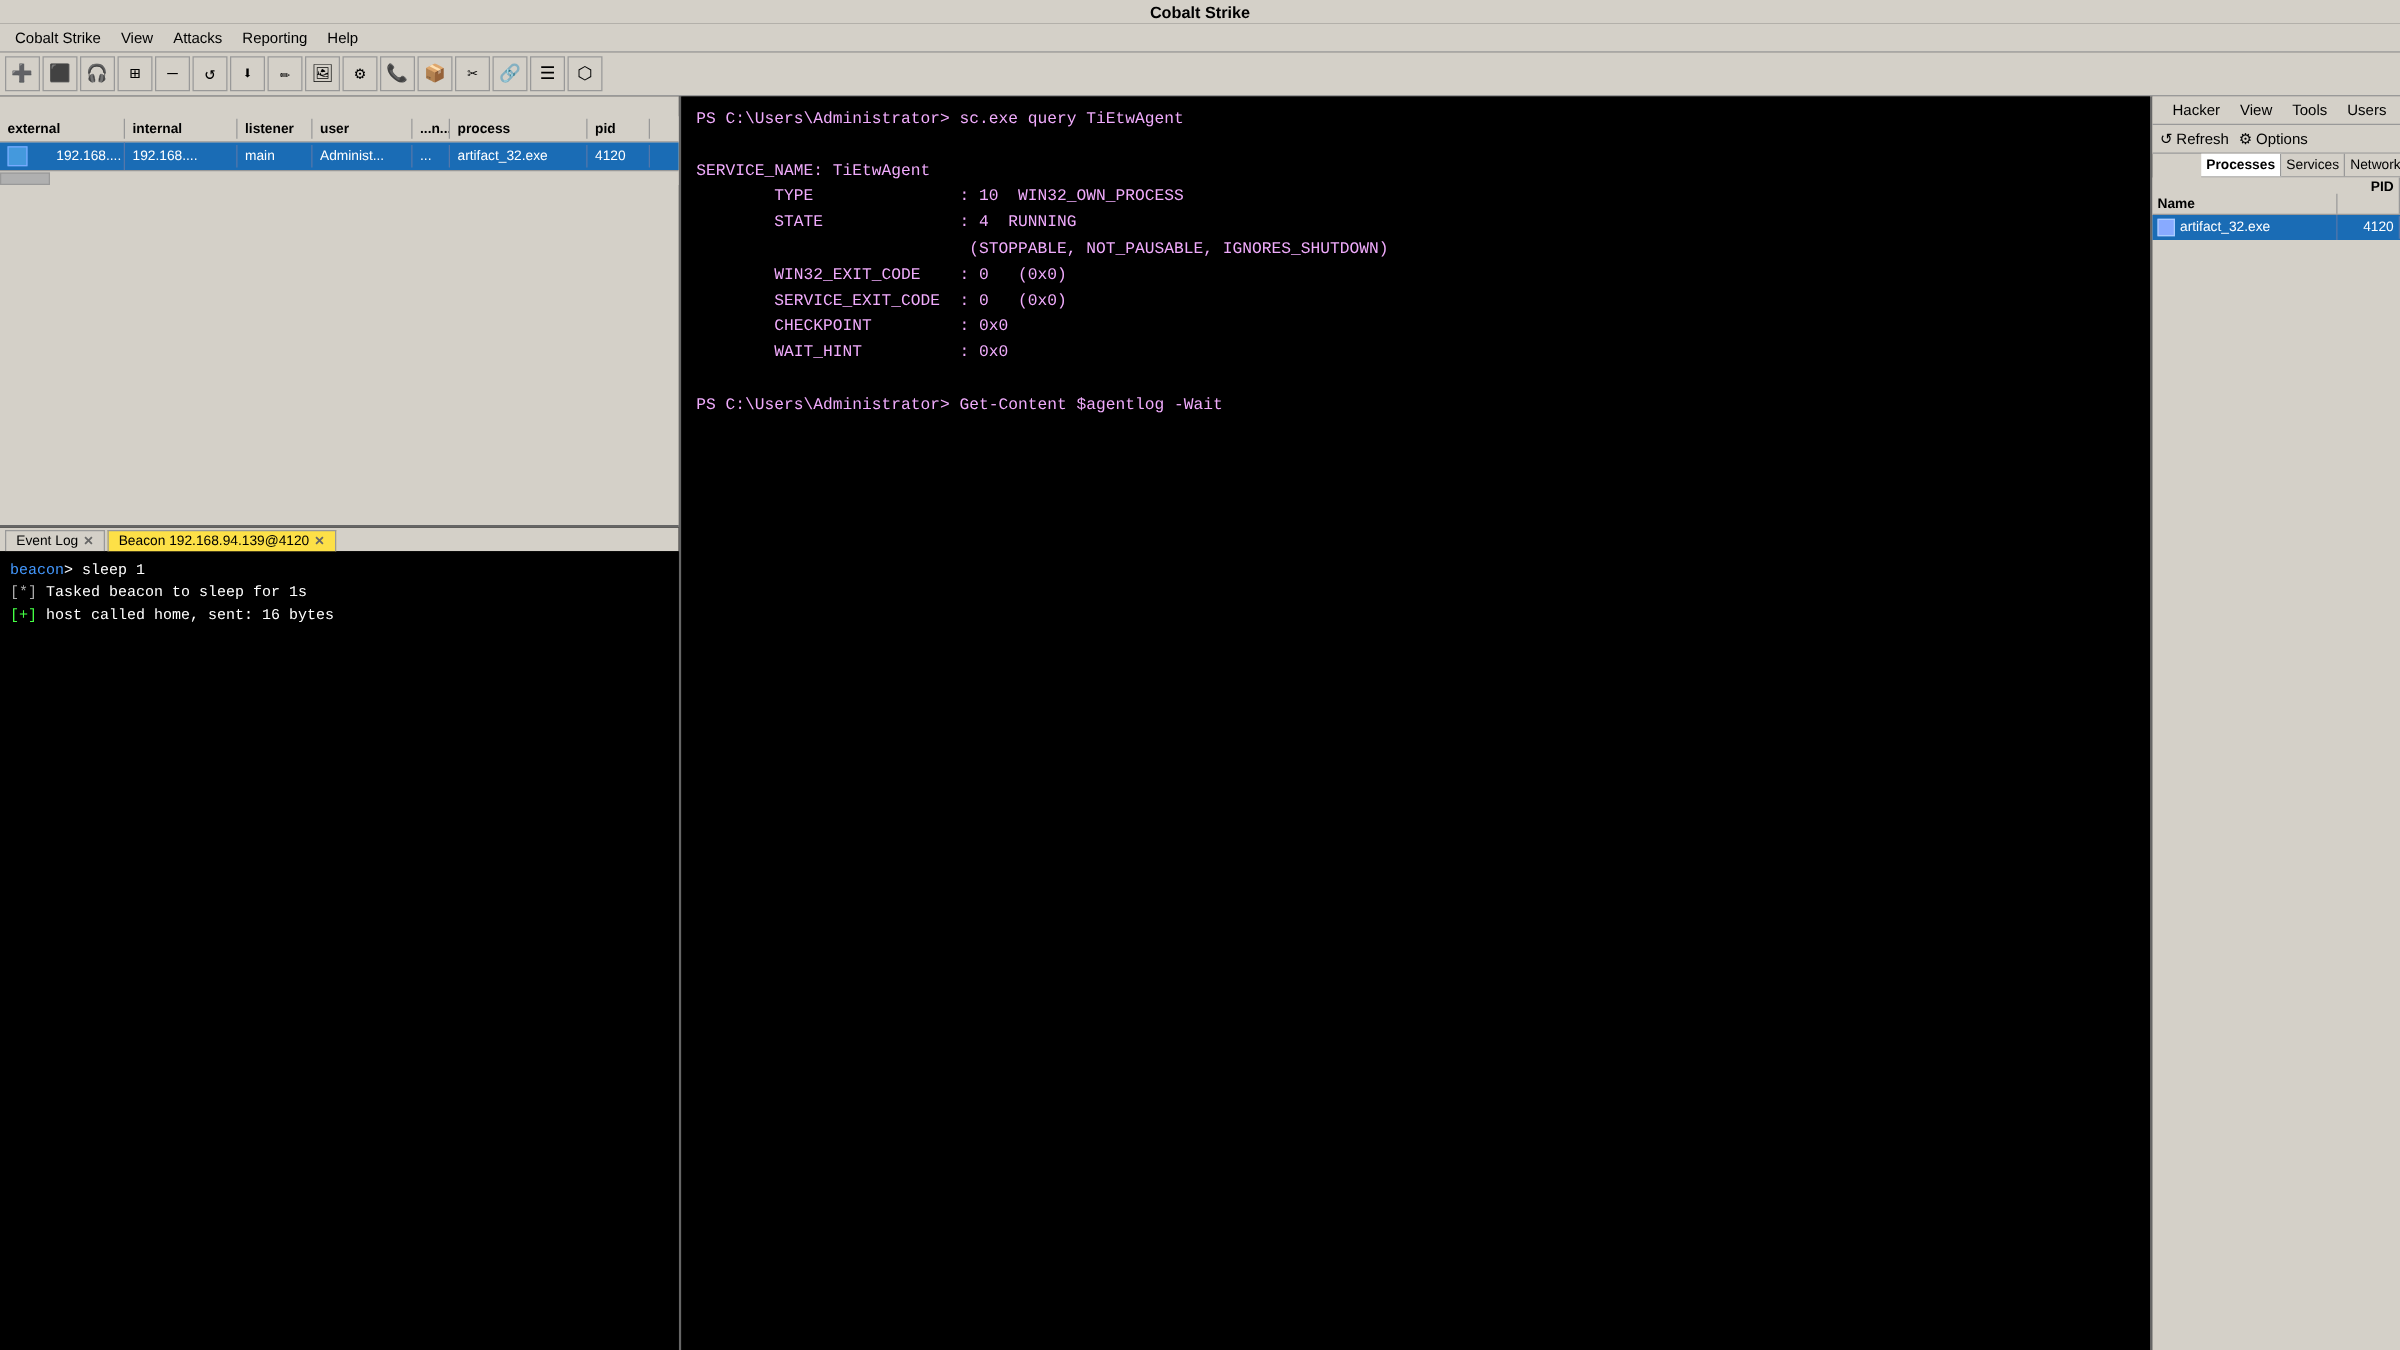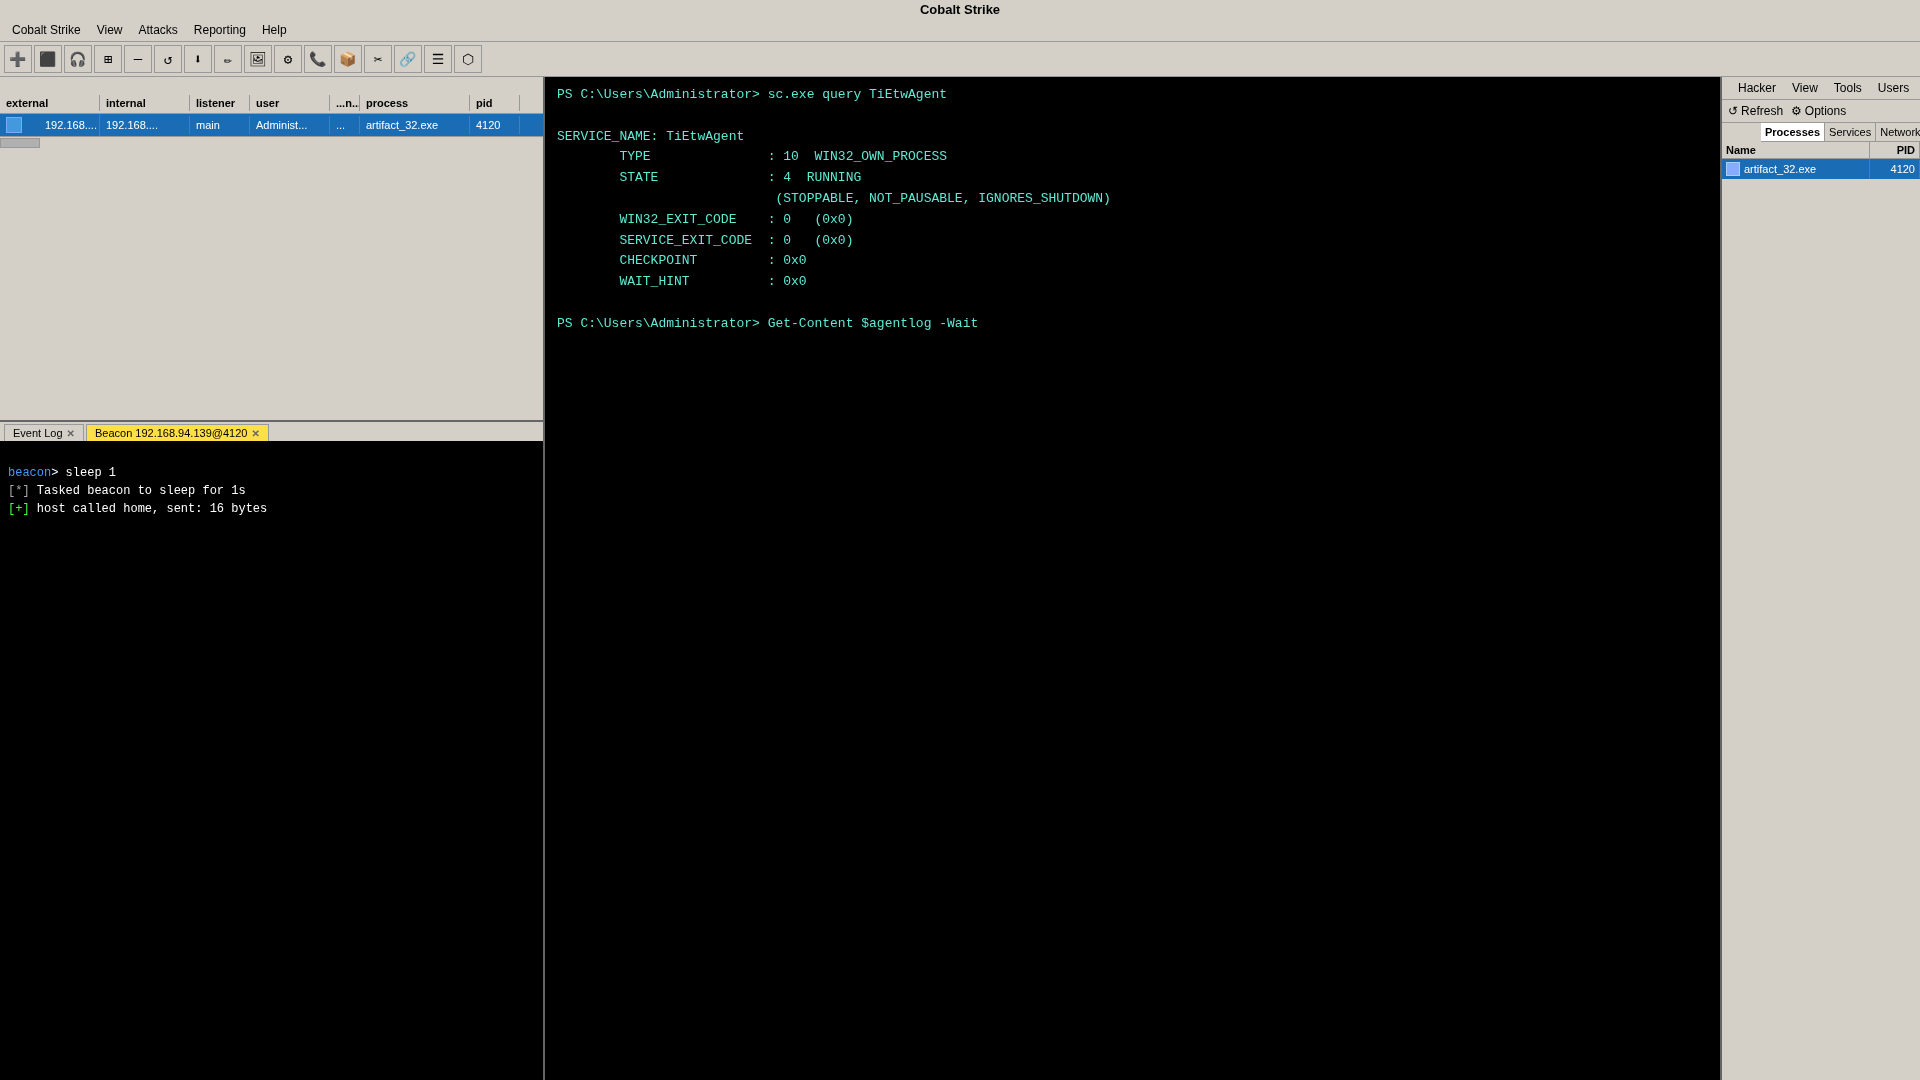--- a/index.html
+++ b/index.html
@@ -178,35 +178,35 @@
     .tab-close {
       font-size: 10px;
       color: #666;
       cursor: pointer;
       font-weight: bold;
     }
     .log-content {
       flex: 1;
       background: #000;
       color: #fff;
-      padding: 23px 8px;
+      padding: 6px 8px;
       font-size: 12px;
       overflow-y: auto;
       font-family: 'Courier New', monospace;
     }
     .log-line { line-height: 1.5; }
     .log-beacon { color: #4499ff; }
     .log-star { color: #aaaaaa; }
     .log-plus { color: #44ff44; }
 
     
     .terminal-panel {
       flex: 1;
       background: #000;
-      color: #5eead4;
+      color: #f0abfc;
       font-family: 'Courier New', monospace;
       font-size: 13px;
       padding: 8px 12px;
       overflow-y: auto;
       line-height: 1.6;
     }
     .term-line { white-space: pre; }
 
     
     .right-sidebar {
@@ -258,21 +258,21 @@
       background: #d4d0c8;
       border-bottom: 1px solid #999;
       font-family: Arial, sans-serif;
       font-size: 11px;
       font-weight: bold;
     }
     .right-th {
       padding: 2px 4px;
       border-right: 1px solid #999;
     }
-    .right-th.name-col { flex: 1; }
+    .right-th.name-col { flex: 1; margin-top: 13px; }
     .right-th.pid-col { width: 50px; text-align: right; }
     .right-table-row {
       display: flex;
       align-items: center;
       background: #1a6cb5;
       color: #fff;
       font-family: Arial, sans-serif;
       font-size: 11px;
     }
     .right-td {

